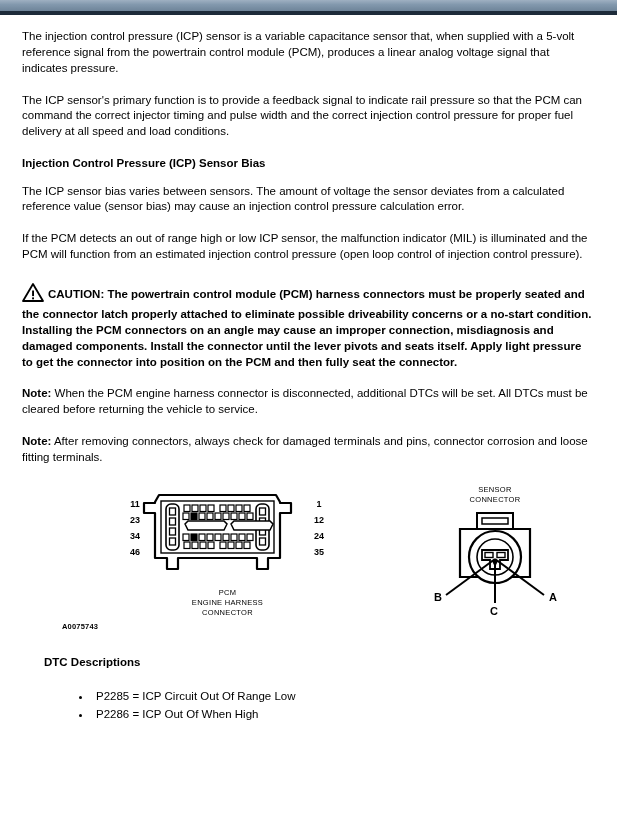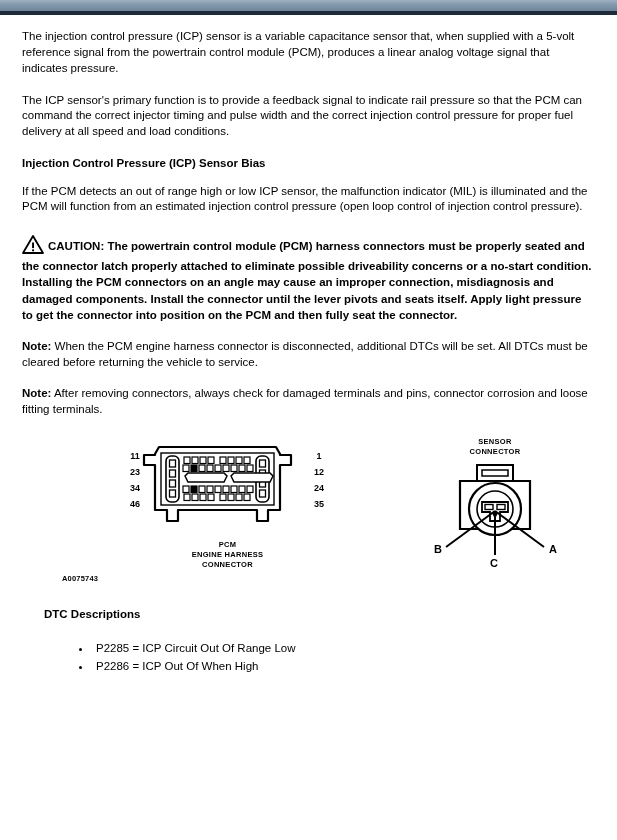--- a/index.html
+++ b/index.html
@@ -77,21 +77,21 @@
     top: 0px;
   }
   #sensor-figure {
     position: absolute;
     left: 398px;
     top: -5px;
   }
   .fig-caption {
     text-align: center;
     font-size: 7.5px;
-    font-weight: bold;
+    font-weight: normal;
     letter-spacing: 0.3px;
     line-height: 1.32;
     margin-top: 2px;
   }
   .fig-caption.above {
     margin-top: 0;
     margin-bottom: 2px;
   }
   #art-ref {
     position: absolute;
@@ -131,20 +131,21 @@
 
 <div id="doc">
 
 
   <p class="body-text">The injection control pressure (ICP) sensor is a variable capacitance sensor that, when supplied with a 5-volt reference signal from the powertrain control module (PCM), produces a linear analog voltage signal that indicates pressure.</p>
 
   <p class="body-text">The ICP sensor's primary function is to provide a feedback signal to indicate rail pressure so that the PCM can command the correct injector timing and pulse width and the correct injection control pressure for proper fuel delivery at all speed and load conditions.</p>
 
   <h2 class="section-heading">Injection Control Pressure (ICP) Sensor Bias</h2>
 
+  <p class="body-text">The ICP sensor bias varies between sensors. The amount of voltage the sensor deviates from a calculated reference value (sensor bias) may cause an injection control pressure calculation error.</p>
 
 
   <p class="body-text">If the PCM detects an out of range high or low ICP sensor, the malfunction indicator (MIL) is illuminated and the PCM will function from an estimated injection control pressure (open loop control of injection control pressure).</p>
 
   <div class="caution-block">
     <span class="caution-icon">
       <svg width="22" height="19" viewBox="0 0 22 19">
         <path d="M11 1 L21 18 L1 18 Z" fill="none" stroke="#000" stroke-width="1.8" stroke-linejoin="round"></path>
         <rect x="10.1" y="7.5" width="1.9" height="5.6" fill="#000"></rect>
         <rect x="10.1" y="14.4" width="1.9" height="1.9" fill="#000"></rect>

